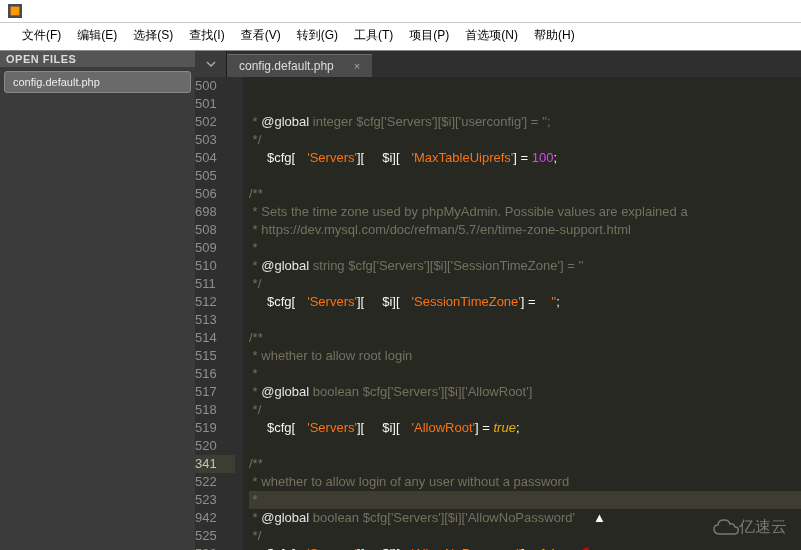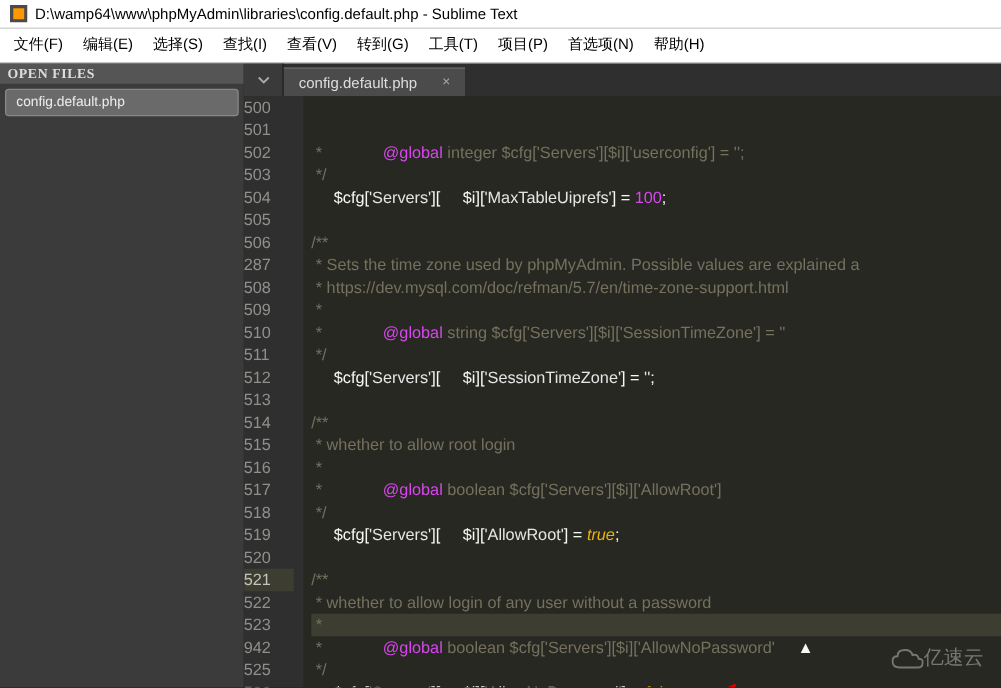--- a/index.html
+++ b/index.html
@@ -1,58 +1,57 @@
 <!DOCTYPE html>
 <html><head>
 <meta charset="utf-8">
 <style>
 * { margin: 0; padding: 0; box-sizing: border-box; font-family: "Microsoft YaHei", "Segoe UI", sans-serif; }
 body { width: 801px; height: 550px; overflow: hidden; background: #272822; display: flex; flex-direction: column; }
 .title-bar { background: #fff; color: #000; font-size: 12px; padding: 4px 8px; border-bottom: 1px solid #ccc; display: flex; align-items: center; }
 .title-bar .icon { width: 14px; height: 14px; margin-right: 6px; }
-.menu-bar { background: #fff; color: #000; font-size: 12px; padding: 2px 5px 4px; display: flex; gap: 4px; border-bottom: 1px solid #888; }
+.menu-bar { background: #fff; color: #000; font-size: 12px; padding: 2px 16px 4px; display: flex; gap: 4px; border-bottom: 1px solid #888; }
 .menu-bar .item { padding: 2px 6px; cursor: default; }
 .pane { display: flex; flex: 1; min-height: 0; }
 .sidebar { width: 195px; background: #3b3b3b; color: #ccc; font-size: 11px; display: flex; flex-direction: column; }
-.open-files-hdr { background: #555; color: #ddd; font-weight: bold; font-size: 11px; padding: 2px 6px; letter-spacing: .5px; font-family: Liberation Serif, serif; }
+.open-files-hdr { background: #555; color: #ddd; font-weight: bold; font-size: 11px; padding: 2px 6px; letter-spacing: .5px; }
 .open-file { background: #6a6a6a; border: 1px solid #888; border-radius: 3px; margin: 4px; padding: 4px 8px; color: #eee; display: flex; align-items: center; }
 .tab-row { display: flex; background: #2f2f2f; height: 26px; align-items: flex-end; }
 .tab-spacer { width: 32px; height: 100%; border-right: 1px solid #1b1b1b; background: #3a3a3a; display:flex; align-items:center; justify-content:center; }
 .tab { background: #4b4b4b; color: #ddd; font-size: 12px; padding: 4px 12px; display: flex; align-items: center; gap: 20px; border-top: 1px solid #6a6a6a; }
 .tab .close { color: #aaa; font-size: 11px; cursor: pointer; }
 .editor-wrap { display: flex; flex-direction: column; flex: 1; min-width: 0; }
 .editor { display: flex; flex: 1; min-height: 0; font-family: Consolas, "Courier New", monospace; font-size: 13px; line-height: 18px; }
 .gutter { width: 48px; background: #2f2f2f; color: #8f908a; text-align: left; padding: 0 8px 0 0; user-select: none; }
 .gutter .ln { height: 18px; }
 .gutter .ln.hl { background: #3e3d32; color: #c2c3bd; }
 .code { flex: 1; background: #272822; color: #f8f8f2; white-space: pre; padding-left: 6px; position: relative; overflow: hidden; }
 .code .line { height: 18px; }
 .code .line.hl { background: #3e3d32; }
 .c-comment { color: #75715e; }
-.c-key { color: #d946ef; margin-left: 45px; }
+.c-key { color: #e5e5e5; }
 .c-var { color: #f8f8f2; margin-left: 18px; }
-.c-str { color: #e5e5e5; }
+.c-str { color: #f97316; margin-left: 12px; }
 .c-num { color: #d946ef; }
 .c-bool { color: #eab308; font-style: italic; }
 .c-punct { color: #f8f8f2; }
 .arrow { position: absolute; left: 330px; top: calc(18px * 24 + 2px); }
 .arrow svg { display: block; }
 .watermark { position: absolute; right: 14px; bottom: 14px; opacity: .55; color: #b9b9b9; font-size: 16px; display: flex; align-items: center; gap: 0; font-family: "Microsoft YaHei"; }
 .watermark .cloud { width: 26px; height: 18px; }
 .chev { width:10px; height:10px; }
 </style>
 </head>
 <body>
 
 <div class="title-bar">
   <svg class="icon" viewBox="0 0 16 16">
       <rect width="16" height="16" fill="#4b4b4b"></rect>
       <rect x="3" y="3" width="10" height="10" fill="#ff9800"></rect>
     </svg>
-  <span>D:\wamp64\www\phpMyAdmin\libraries\config.default.php - Sublime Text</span>
 </div>
 
 <div class="menu-bar">
   <span class="item">文件(F)</span>
   <span class="item">编辑(E)</span>
   <span class="item">选择(S)</span>
   <span class="item">查找(I)</span>
   <span class="item">查看(V)</span>
   <span class="item">转到(G)</span>
   <span class="item">工具(T)</span>
@@ -84,35 +83,35 @@
 
     <div class="editor">
       <div class="gutter" id="gutter">
           <div class="ln">500</div>
           <div class="ln">501</div>
           <div class="ln">502</div>
           <div class="ln">503</div>
           <div class="ln">504</div>
           <div class="ln">505</div>
           <div class="ln">506</div>
-          <div class="ln">287</div>
+          <div class="ln">698</div>
           <div class="ln">508</div>
           <div class="ln">509</div>
           <div class="ln">510</div>
           <div class="ln">511</div>
           <div class="ln">512</div>
           <div class="ln">513</div>
           <div class="ln">514</div>
           <div class="ln">515</div>
           <div class="ln">516</div>
           <div class="ln">517</div>
           <div class="ln">518</div>
           <div class="ln">519</div>
           <div class="ln">520</div>
-          <div class="ln hl">521</div>
+          <div class="ln hl">341</div>
           <div class="ln">522</div>
           <div class="ln">523</div>
           <div class="ln">942</div>
           <div class="ln">525</div>
           <div class="ln">526</div>
         </div>
       <div class="code" id="code">
         <div class="line"><span class="c-comment"> * </span><span class="c-key">@global</span><span class="c-comment"> integer $cfg['Servers'][$i]['userconfig'] = '';</span></div><div class="line"><span class="c-comment"> */</span></div><div class="line"><span class="c-var">$cfg</span><span class="c-punct">[</span><span class="c-str">'Servers'</span><span class="c-punct">][</span><span class="c-var">$i</span><span class="c-punct">][</span><span class="c-str">'MaxTableUiprefs'</span><span class="c-punct">] = </span><span class="c-num">100</span><span class="c-punct">;</span></div><div class="line"><span class="c-var"></span></div><div class="line"><span class="c-comment">/**</span></div><div class="line"><span class="c-comment"> * Sets the time zone used by phpMyAdmin. Possible values are explained a</span></div><div class="line"><span class="c-comment"> * https://dev.mysql.com/doc/refman/5.7/en/time-zone-support.html</span></div><div class="line"><span class="c-comment"> *</span></div><div class="line"><span class="c-comment"> * </span><span class="c-key">@global</span><span class="c-comment"> string $cfg['Servers'][$i]['SessionTimeZone'] = ''</span></div><div class="line"><span class="c-comment"> */</span></div><div class="line"><span class="c-var">$cfg</span><span class="c-punct">[</span><span class="c-str">'Servers'</span><span class="c-punct">][</span><span class="c-var">$i</span><span class="c-punct">][</span><span class="c-str">'SessionTimeZone'</span><span class="c-punct">] = </span><span class="c-str">''</span><span class="c-punct">;</span></div><div class="line"><span class="c-var"></span></div><div class="line"><span class="c-comment">/**</span></div><div class="line"><span class="c-comment"> * whether to allow root login</span></div><div class="line"><span class="c-comment"> *</span></div><div class="line"><span class="c-comment"> * </span><span class="c-key">@global</span><span class="c-comment"> boolean $cfg['Servers'][$i]['AllowRoot']</span></div><div class="line"><span class="c-comment"> */</span></div><div class="line"><span class="c-var">$cfg</span><span class="c-punct">[</span><span class="c-str">'Servers'</span><span class="c-punct">][</span><span class="c-var">$i</span><span class="c-punct">][</span><span class="c-str">'AllowRoot'</span><span class="c-punct">] = </span><span class="c-bool">true</span><span class="c-punct">;</span></div><div class="line"><span class="c-var"></span></div><div class="line"><span class="c-comment">/**</span></div><div class="line"><span class="c-comment"> * whether to allow login of any user without a password</span></div><div class="line hl"><span class="c-comment"> *</span></div><div class="line"><span class="c-comment"> * </span><span class="c-key">@global</span><span class="c-comment"> boolean $cfg['Servers'][$i]['AllowNoPassword'</span><span class="c-var">▲</span></div><div class="line"><span class="c-comment"> */</span></div><div class="line"><span class="c-var">$cfg</span><span class="c-punct">[</span><span class="c-str">'Servers'</span><span class="c-punct">][</span><span class="c-var">$i</span><span class="c-punct">][</span><span class="c-str">'AllowNoPassword'</span><span class="c-punct">] = </span><span class="c-bool">false</span><span class="c-punct">;</span></div><div class="arrow">
           <svg width="60" height="18" viewBox="0 0 60 18">
             <path d="M60 9 L14 9 M14 9 L0 9 L14 2 L14 16 Z" stroke="#d00" stroke-width="3" fill="#d00"></path>

